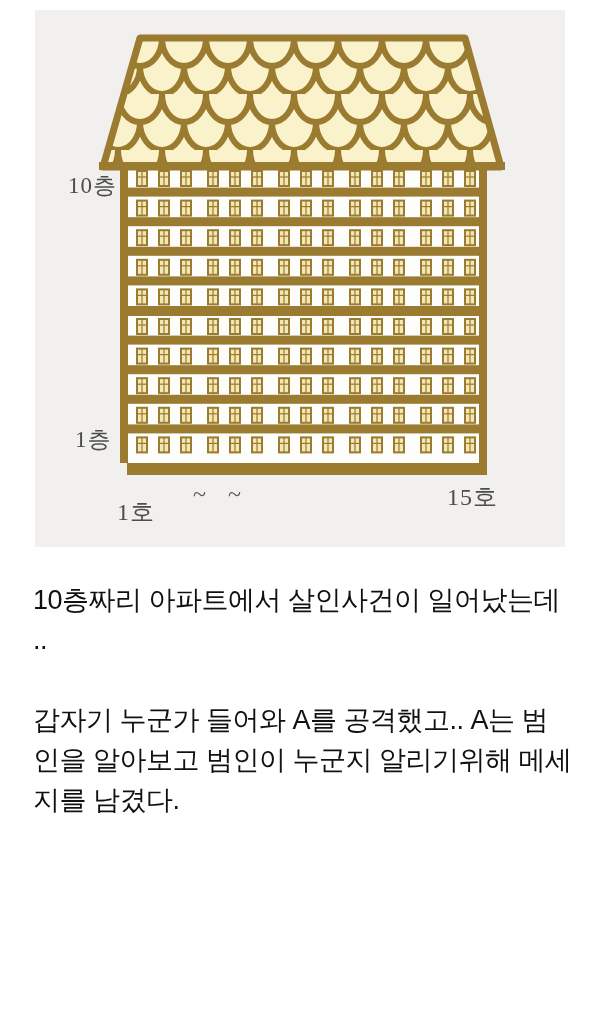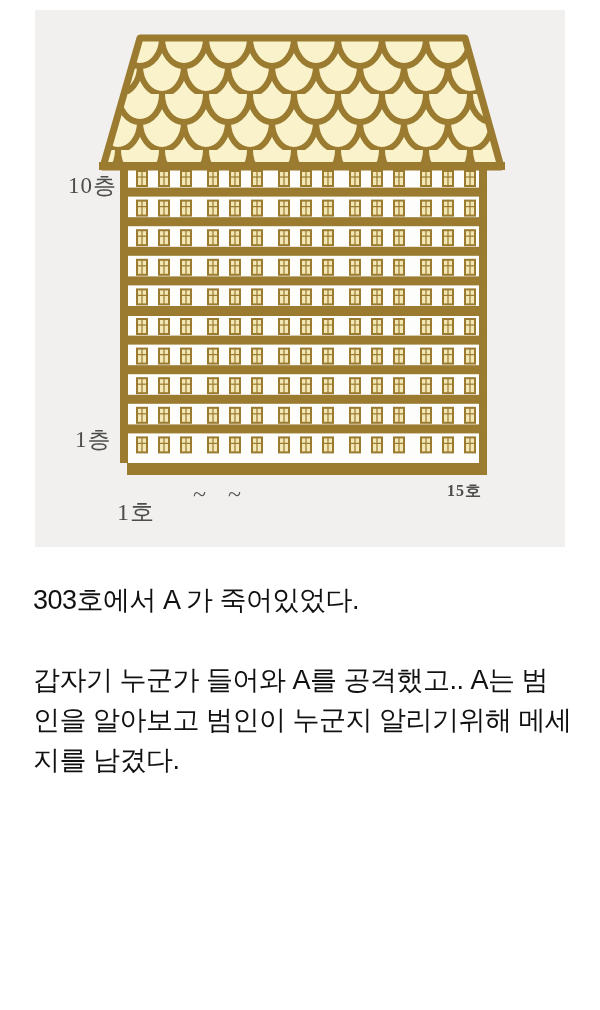--- a/index.html
+++ b/index.html
@@ -16,21 +16,21 @@
   
   .flabel {
     position:absolute; color:#4d4d4d;
     font-family:"Liberation Serif", serif;
     font-size:23px; letter-spacing:1px; white-space:nowrap;
   }
   .lbl-10f { left:33px;  top:160px;font-family:Liberation Serif, serif; }
   .lbl-1f  { left:40px;  top:414px;text-align:right; }
   .lbl-1h  { left:82px;  top:473px; font-size:24px;margin-top:13px; }
   .lbl-tilde { left:158px; top:471px; font-size:24px; letter-spacing:8px; color:#5a5a5a; }
-  .lbl-15h { left:412px; top:471px; font-size:16px;font-weight:bold; }
+  .lbl-15h { left:412px; top:471px; font-size:24px; }
 
   
   .story {
     position:absolute; left:0; top:580px; width:600px;
     padding:0 28px 0 33px;
     color:#111111;
     font-size:27px; line-height:40px; letter-spacing:-0.5px;
   }
   .story p { margin-bottom:40px; }
 </style>
@@ -112,17 +112,17 @@
     </svg>
 
     <div class="flabel lbl-10f">10층</div>
     <div class="flabel lbl-1f">1층</div>
     <div class="flabel lbl-1h">1호</div>
     <div class="flabel lbl-tilde">~ ~</div>
     <div class="flabel lbl-15h">15호</div>
   </div>
 
   <div class="story">
-    <p>303호에서 A 가 죽어있었다.</p>
+    <p>10층짜리 아파트에서 살인사건이 일어났는데 ..</p>
     <p>갑자기 누군가 들어와 A를 공격했고.. A는 범인을 알아보고 범인이 누군지 알리기위해 메세지를 남겼다.</p>
   </div>
 
 </div>
 
 </body></html>

